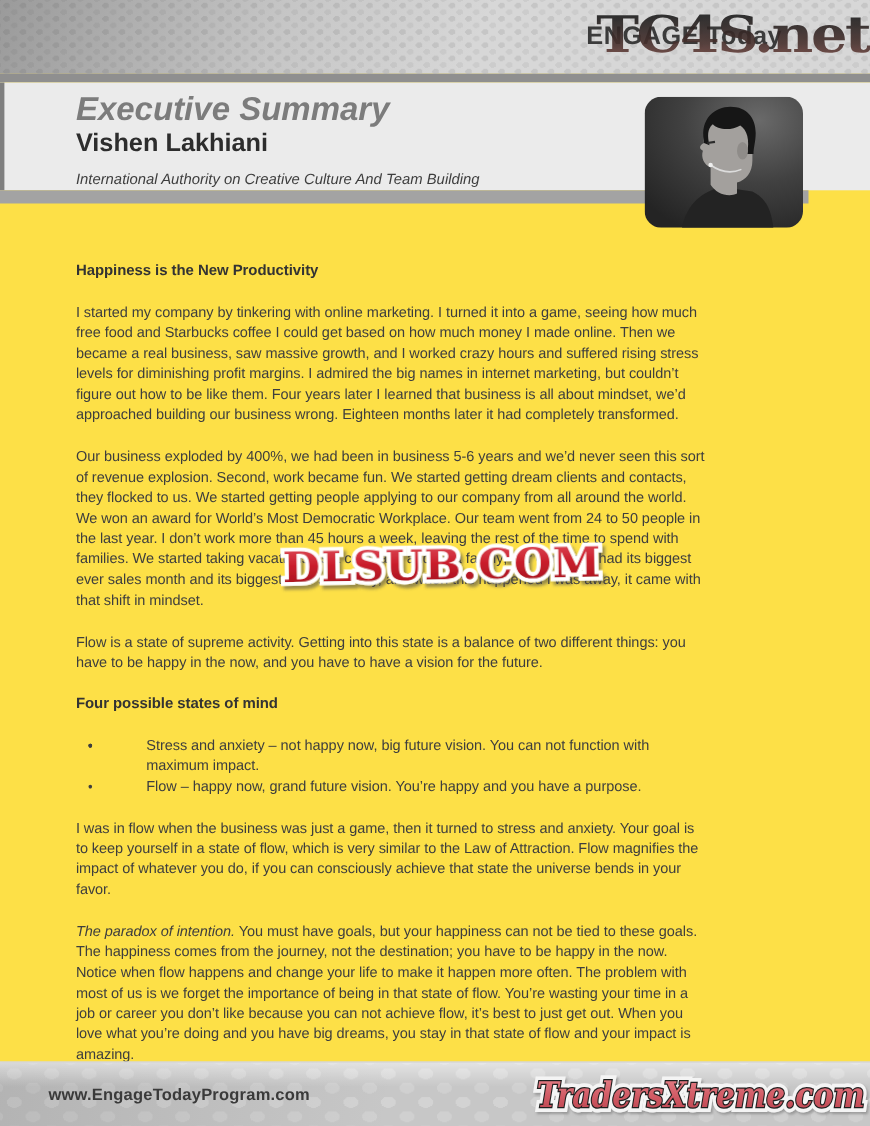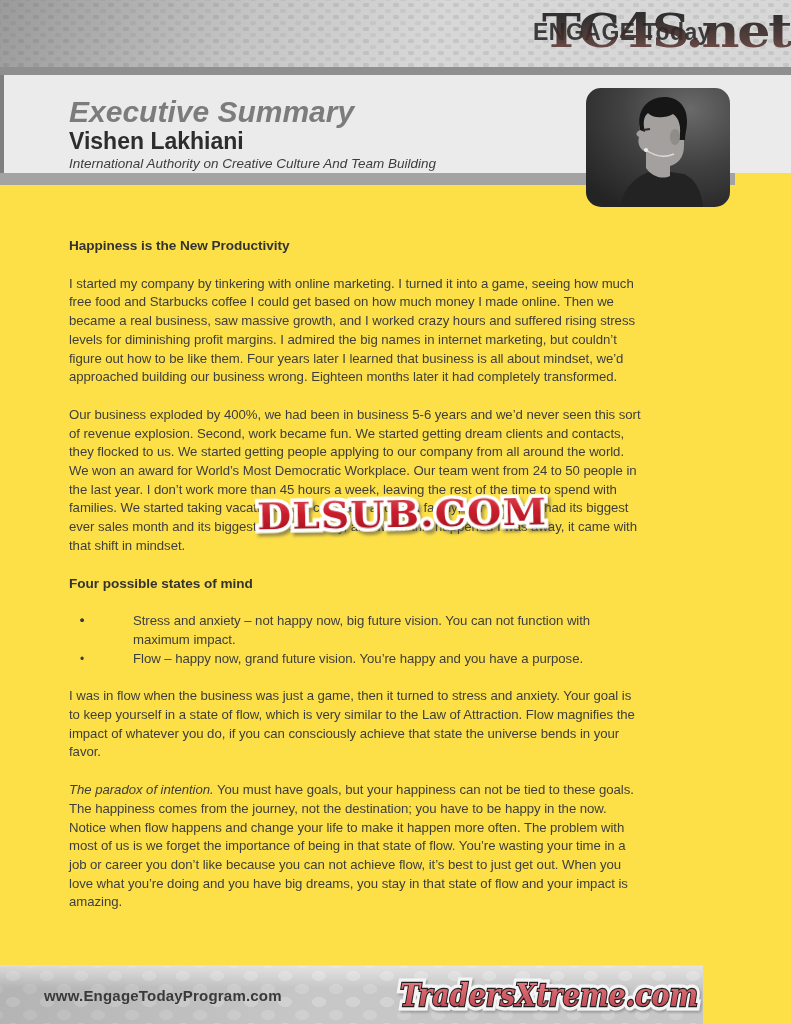--- a/index.html
+++ b/index.html
@@ -21,42 +21,42 @@
   .engage-title{
     position:absolute;left:533px;top:19px;
     font-size:23px;font-weight:bold;color:#3b3b3b;letter-spacing:0.5px;white-space:nowrap;
   }
   .tc4s-svg{position:absolute;left:538px;top:2px;width:256px;height:58px;}
   
   .bar-top{position:absolute;left:0;top:67px;width:791px;height:8px;background:#8f8f8f;}
   .header-panel{position:absolute;left:0;top:75px;width:791px;height:98px;background:#ebebeb;}
   .panel-left-strip{position:absolute;left:0;top:0;width:4px;height:98px;background:#7f7f7f;}
   .panel-text{position:absolute;left:69px;top:9px;}
-  .doc-title{font-size:30px;font-weight:bold;font-style:italic;color:#7c7c7c;line-height:1.05;margin-top:12px;}
+  .doc-title{font-size:30px;font-weight:bold;font-style:italic;color:#7c7c7c;line-height:1.05;}
   .speaker-name{font-size:23px;font-weight:bold;color:#2d2d2d;line-height:1.1;margin-top:1px;}
-  .speaker-tagline{font-size:13.5px;font-style:italic;color:#3d3d3d;margin-top:2px;}
+  .speaker-tagline{font-size:13.5px;font-style:italic;color:#3d3d3d;margin-top:13px;}
   .bar-bottom{position:absolute;left:0;top:173px;width:735px;height:12px;background:#a3a3a3;}
   .photo{position:absolute;left:586px;top:88px;width:144px;height:119px;}
   
   .content{
     position:absolute;left:0;top:185px;width:728px;box-sizing:border-box;
     padding:52px 86px 0 69px;
     font-size:13.2px;line-height:18.7px;letter-spacing:-0.05px;color:#3e3e3e;
   }
   .content h3{font-size:13.6px;font-weight:bold;color:#333;margin:0 0 19px 0;line-height:18.7px;}
   .content p{margin:0 0 19px 0;}
   .content ul{list-style:none;margin:0 0 19px 0;padding:0;}
   .content li{position:relative;padding-left:64px;line-height:18.7px;}
   .blt{position:absolute;left:11px;top:0;font-size:12px;}
   .ital{font-style:italic;}
   
   .dlsub-svg{position:absolute;left:246px;top:484px;width:312px;height:60px;}
   
   .footer{
-    position:absolute;left:0;bottom:0;width:703px;height:59px;
+    position:absolute;left:0;bottom:0;width:791px;height:59px;
     background-color:#c7c7c7;border-top:1px solid #dedede;box-sizing:border-box;
     background-image:
       linear-gradient(180deg, rgba(255,255,255,0.5), rgba(255,255,255,0) 38%),
       linear-gradient(100deg, rgba(90,90,90,0.18), rgba(90,90,90,0) 45%),
       radial-gradient(ellipse 11px 8px at 13px 10px, #d3d3d3 62%, rgba(211,211,211,0) 63%),
       radial-gradient(ellipse 11px 8px at 13px 10px, #d0d0d0 62%, rgba(208,208,208,0) 63%);
     background-size:100% 100%, 100% 100%, 34px 26px, 34px 26px;
     background-position:0 0, 0 0, 0 0, 17px 13px;
   }
   .footer-url{
@@ -115,20 +115,21 @@
       <path d="M57,42 L64,41" stroke="#2b2b2b" stroke-width="2"></path>
       <path d="M60,62 Q74,72 88,66" stroke="#dcdcdc" stroke-width="1.4" fill="none"></path>
       <circle cx="60" cy="62" r="2" fill="#eeeeee"></circle>
     </g>
   </svg>
 
   <div class="content">
     <h3>Happiness is the New Productivity</h3>
     <p>I started my company by tinkering with online marketing. I turned it into a game, seeing how much free food and Starbucks coffee I could get based on how much money I made online. Then we became a real business, saw massive growth, and I worked crazy hours and suffered rising stress levels for diminishing profit margins. I admired the big names in internet marketing, but couldn’t figure out how to be like them. Four years later I learned that business is all about mindset, we’d approached building our business wrong. Eighteen months later it had completely transformed.</p>
     <p>Our business exploded by 400%, we had been in business 5-6 years and we’d never seen this sort of revenue explosion. Second, work became fun. We started getting dream clients and contacts, they flocked to us. We started getting people applying to our company from all around the world. We won an award for World’s Most Democratic Workplace. Our team went from 24 to 50 people in the last year. I don’t work more than 45 hours a week, leaving the rest of the time to spend with families. We started taking vacations as a company and as a family; our company had its biggest ever sales month and its biggest ever sales day, and when this happened I was away, it came with that shift in mindset.</p>
+    <p>Flow is a state of supreme activity. Getting into this state is a balance of two different things: you have to be happy in the now, and you have to have a vision for the future.</p>
     <h3>Four possible states of mind</h3>
     <ul>
       <li><span class="blt">•</span></li>
       <li><span class="blt">•</span></li>
       <li><span class="blt">•</span><span>Stress and anxiety – not happy now, big future vision. You can not function with maximum impact.</span></li>
       <li><span class="blt">•</span><span>Flow – happy now, grand future vision. You’re happy and you have a purpose.</span></li>
     </ul>
     <p>I was in flow when the business was just a game, then it turned to stress and anxiety. Your goal is to keep yourself in a state of flow, which is very similar to the Law of Attraction. Flow magnifies the impact of whatever you do, if you can consciously achieve that state the universe bends in your favor.</p>
     <p><span class="ital">The paradox of intention.</span><span> You must have goals, but your happiness can not be tied to these goals. The happiness comes from the journey, not the destination; you have to be happy in the now. Notice when flow happens and change your life to make it happen more often. The problem with most of us is we forget the importance of being in that state of flow. You’re wasting your time in a job or career you don’t like because you can not achieve flow, it’s best to just get out. When you love what you’re doing and you have big dreams, you stay in that state of flow and your impact is amazing.</span></p>
   </div>

